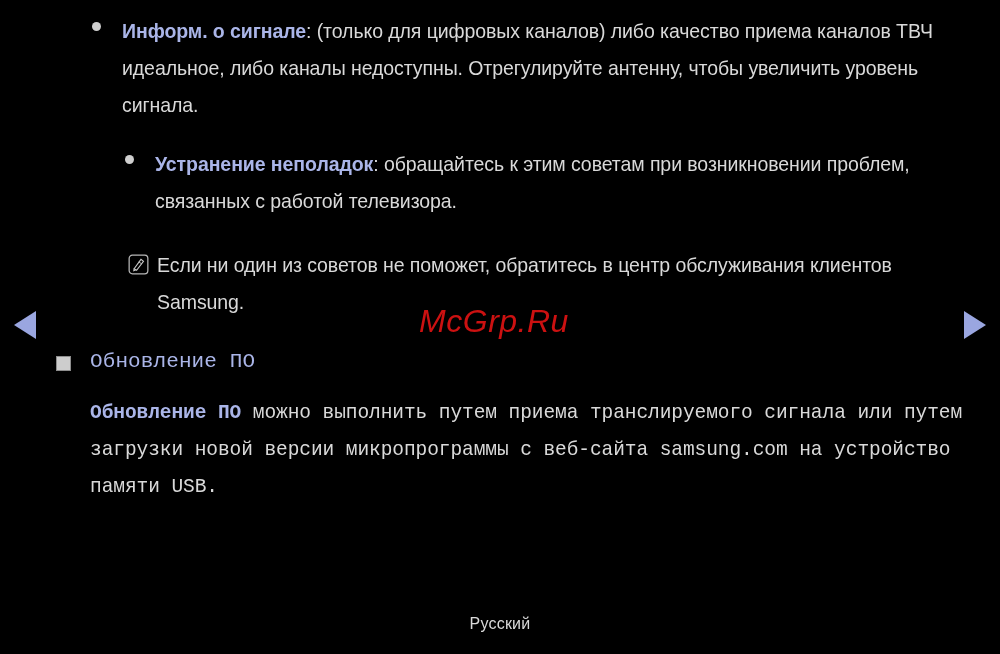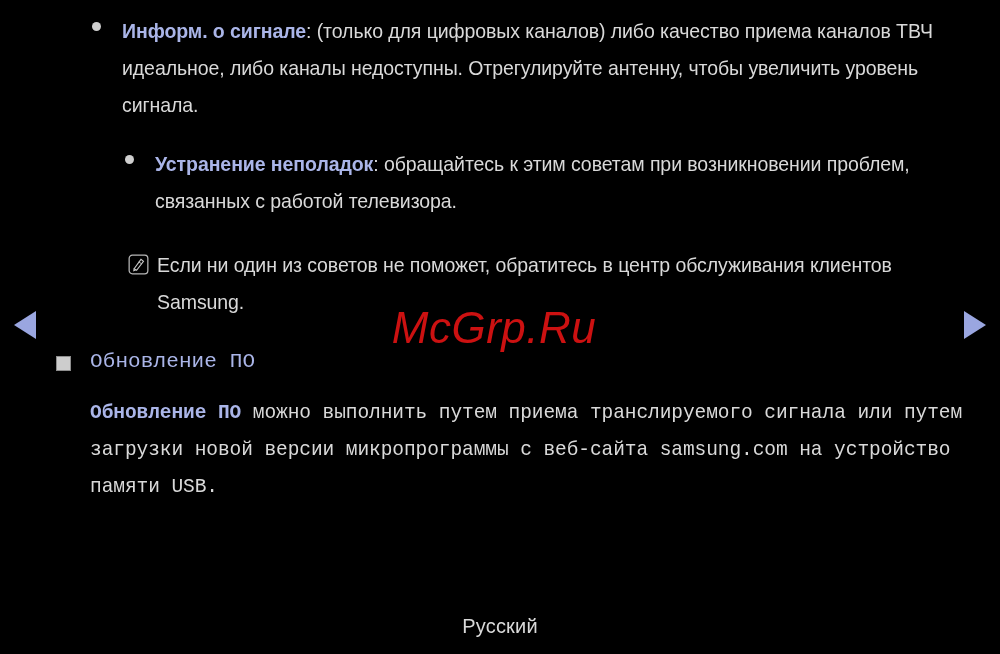--- a/index.html
+++ b/index.html
@@ -128,35 +128,35 @@
 
   
   .watermark {
     position: absolute;
     left: 0;
     top: 303px;
     width: 988px;
     text-align: center;
     font-family: "Liberation Sans", "DejaVu Sans", sans-serif;
     font-style: italic;
-    font-size: 44px;
+    font-size: 32px;
     font-weight: 500;
     color: #cc1111;
     letter-spacing: 0.5px;
     pointer-events: none;
   }
 
   
   .footer {
     position: absolute;
     left: 0;
     top: 615px;
     width: 1000px;
     text-align: center;
-    font-size: 20px;
+    font-size: 16px;
     color: #d9d9d9;
     letter-spacing: 0.2px;
   }
 </style>
 </head>
 <body>
 
 <div class="screen">
 
   <div class="nav-arrow left"></div>

